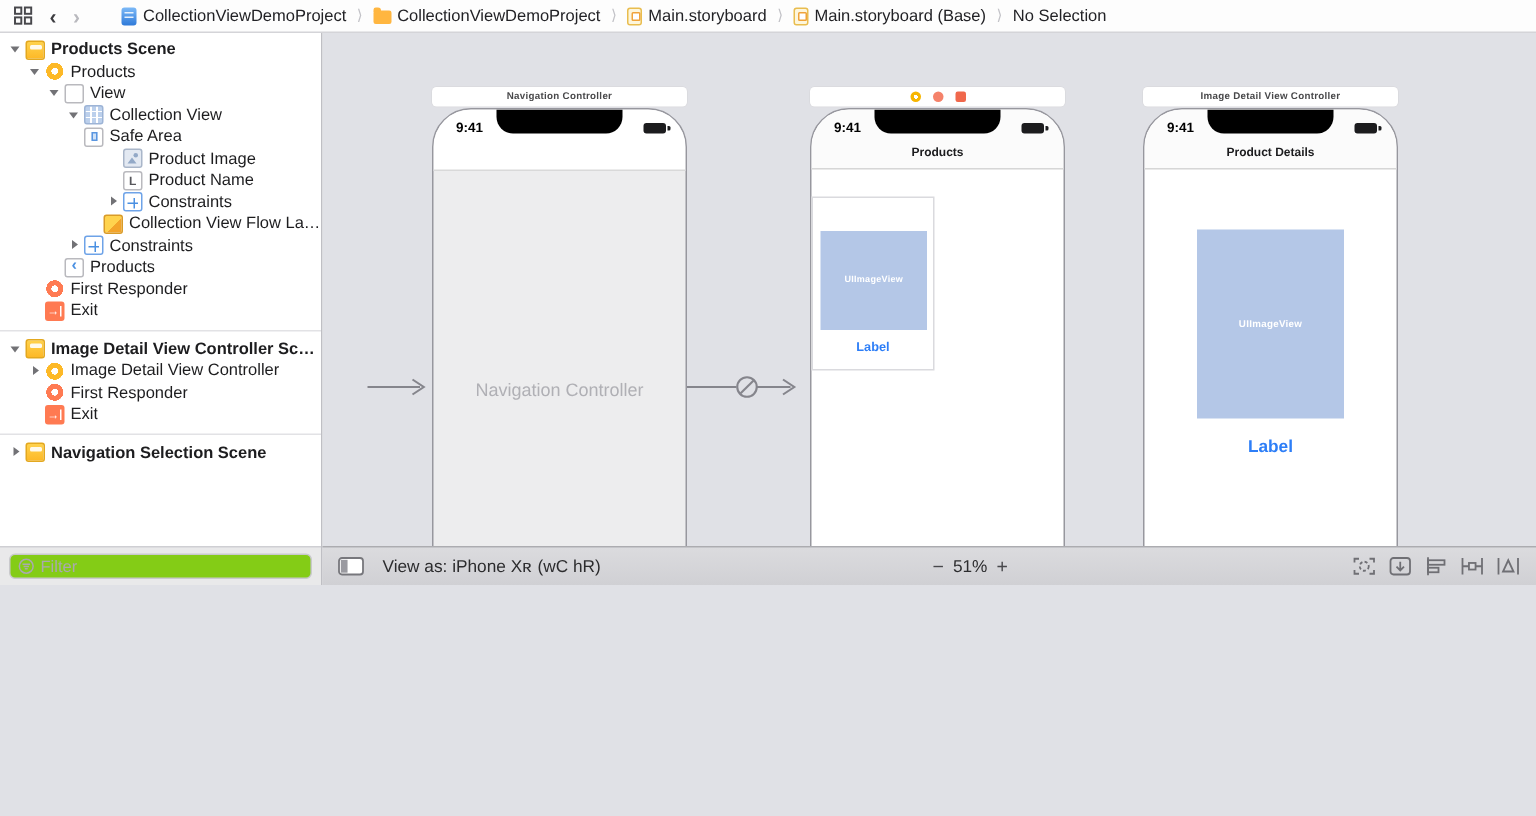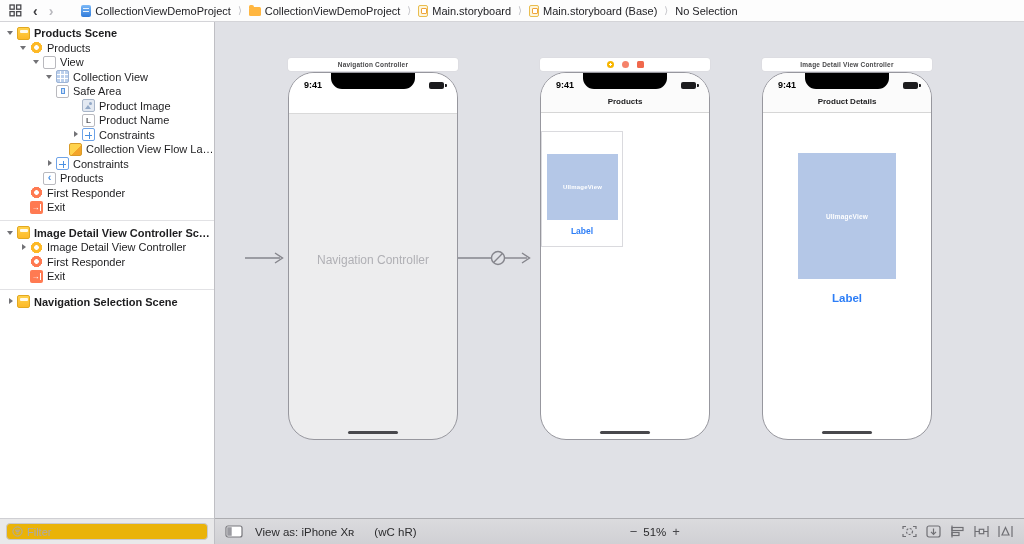--- a/index.html
+++ b/index.html
@@ -24,21 +24,21 @@
   .csep { color:#c2c2c7; margin:0 7px; font-size:10px; }
   .bicon { position:relative; margin-right:4px; flex:none; }
   .b-project-file-icon { width:10px; height:12px; background:linear-gradient(#7cb9f7,#2f7ad9); border-radius:2px; }
   .b-project-file-icon::before { content:''; position:absolute; left:2px; top:3px; right:2px; height:1.5px; background:rgba(255,255,255,.85); box-shadow:0 3px 0 rgba(255,255,255,.85); }
   .b-folder-icon { width:12px; height:9px; background:#ffb640; border-radius:1.5px; margin-top:2px; }
   .b-folder-icon::before { content:''; position:absolute; top:-2px; left:0; width:5px; height:3px; background:#ffb640; border-radius:1.5px 2px 0 0; }
   .b-storyboard-file-icon { width:10px; height:12px; background:#fdf6dc; border:1px solid #e9bd4f; border-radius:2px; }
   .b-storyboard-file-icon::before { content:''; position:absolute; left:1.5px; top:2px; width:4px; height:4px; border:1px solid #f0a33a; background:#fff; border-radius:1px; }
 
   
-  .main { display:flex; height:522px; }
+  .main { display:flex; height:368px; }
 
   
   .sidebar { width:215px; flex:none; background:#ffffff; border-right:1px solid #bfbfc4; display:flex; flex-direction:column; }
   #outline { flex:1; overflow:hidden; padding-top:4px; }
   .orow { height:14.5px; display:flex; align-items:center; font-size:11px; color:#1d1d1f; }
   .olabel { white-space:nowrap; overflow:hidden; text-overflow:ellipsis; }
   .olabel.bold { font-weight:700; }
   .osep { height:1px; background:#e2e2e5; margin:5px 0; }
   .disc { width:11px; height:14px; flex:none; position:relative; }
   .disc.open::before { content:''; position:absolute; left:1px; top:5px; border-left:3.5px solid transparent; border-right:3.5px solid transparent; border-top:4.5px solid #727276; }
@@ -67,21 +67,21 @@
   .i-flowlayout { background:linear-gradient(135deg,#ffd34e 0 55%,#f3a42a 55%); border:1px solid #d99b28; }
   .i-navitem { background:#fff; border:1px solid #b9b9be; }
   .i-navitem::before { content:'‹'; position:absolute; inset:0; display:flex; align-items:center; justify-content:center; padding-bottom:2px; font-size:11px; font-weight:700; color:#4a90e2; }
   .i-firstresponder { background:radial-gradient(circle at 50% 50%, #fff 0 2.2px, #ff7a52 2.3px 5.6px, transparent 5.7px); }
   .i-exit { background:#ff7a52; }
   .i-exit::before { content:'→'; position:absolute; inset:0; display:flex; align-items:center; justify-content:center; font-size:8px; font-weight:700; color:#fff; padding-right:2px; }
   .i-exit::after { content:''; position:absolute; right:2px; top:3px; bottom:3px; width:1.5px; background:#fff; }
 
   
   .filterbar { height:26px; flex:none; border-top:1px solid #cfcfd3; background:#e9e9ea; display:flex; align-items:center; padding:0 6px; }
-  .filterfield { flex:1; height:17px; background:#eab308; border:1px solid #c9c9cd; border-radius:4px; display:flex; align-items:center; padding:0 5px;justify-content:center; }
+  .filterfield { flex:1; height:17px; background:#84cc16; border:1px solid #c9c9cd; border-radius:4px; display:flex; align-items:center; padding:0 5px;justify-content:center; }
   .filterfield input { border:none; outline:none; background:transparent; flex:1; font-size:11px; font-family:inherit; color:#333; min-width:0; }
   .filterfield input::placeholder { color:#a9a9ae; }
   .filtericon { display:flex; margin-right:4px; }
 
   
   .canvaswrap { flex:1; display:flex; flex-direction:column; min-width:0; }
   .canvas { position:relative; flex:1; background:#e0e1e6; overflow:hidden; }
   .arrows { position:absolute; left:0; top:0; }
 
   .scene-header { position:absolute; top:36px; width:170px; height:13px; background:#fff; border-radius:3px;
@@ -113,21 +113,21 @@
   .cv-name { position:absolute; left:0; right:0; top:94px; text-align:center; font-size:8.5px; font-weight:600; color:#2d7ef7; }
 
   .dt-img { position:absolute; left:35px; top:80px; width:98px; height:126px; background:#b4c7e7; display:flex; align-items:center; justify-content:center; }
   .dt-img span { font-size:6.5px; color:#fff; font-weight:600; letter-spacing:.2px; }
   .dt-name { position:absolute; left:0; right:0; top:219px; text-align:center; font-size:11.5px; font-weight:700; color:#2d7ef7; }
 
   
   .canvasbar { height:26px; flex:none; background:linear-gradient(#dbdbde,#d0d0d4); border-top:1px solid #acacb0;
     display:flex; align-items:center; padding:0 10px; font-size:11.5px; color:#2c2c2e; }
   .cb-toggle { display:flex; margin-right:12px; }
-  .cb-viewas { display:flex; align-items:center; gap:20px; white-space:nowrap; }
+  .cb-viewas { display:flex; align-items:center; gap:4px; white-space:nowrap; }
   .flexspacer { flex:1; }
   .cb-zoomout,.cb-zoomin { font-size:13px; color:#48484c; padding:0 6px; }
   .cb-zoomlevel { margin:0 0; color:#2c2c2e; }
   .cb-icons { display:flex; align-items:center; gap:7px; margin-left:8px; }
   .cb-icons svg, .cb-toggle svg, .filtericon svg, .jb-grid svg { display:block; }
 </style>
 </head>
 <body>
 
 <div class="app">

